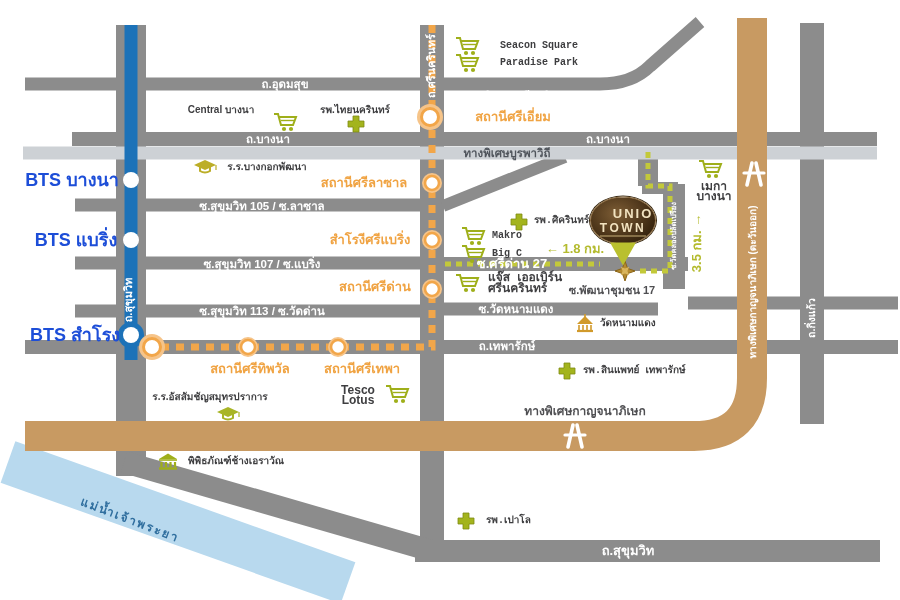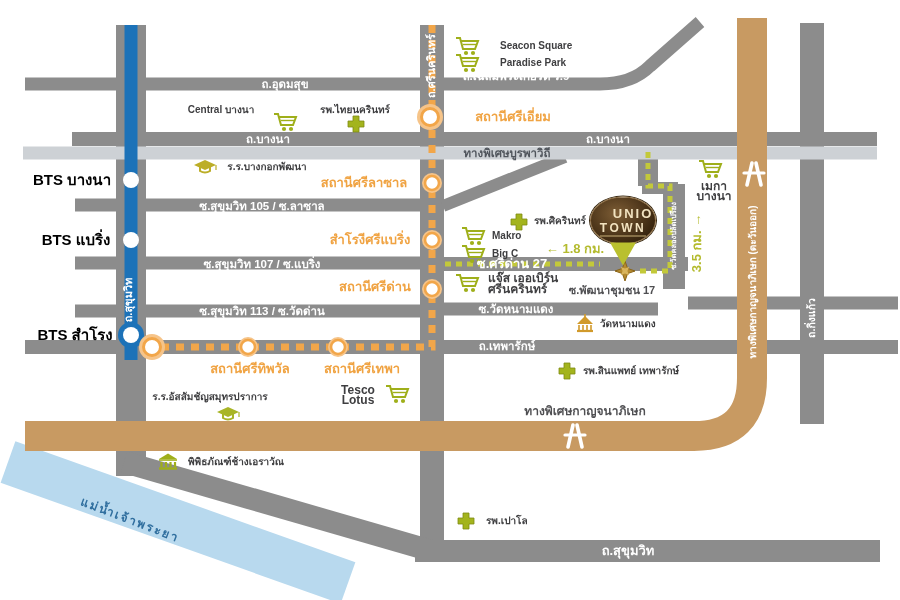--- a/index.html
+++ b/index.html
@@ -1,28 +1,28 @@
 <!DOCTYPE html>
 <html><head>
 <meta charset="utf-8">
 <style>
   html,body{margin:0;padding:0;background:#ffffff;}
   #map{position:relative;width:900px;height:600px;background:#ffffff;overflow:hidden;
        font-family:"Liberation Sans","DejaVu Sans",sans-serif;}
   #roadnet{position:absolute;left:0;top:0;z-index:1;}
   .lbl{position:absolute;white-space:nowrap;font-weight:bold;z-index:3;
        transform:translate(-50%,-50%);line-height:1.05;}
-  .la{transform:translate(0,-50%);}
+  .la{transform:translate(0,-50%);font-family:Liberation Mono, monospace;}
   .vert{transform:translate(-50%,-50%) rotate(-90deg);}
   .rw{color:#ffffff;font-size:11.5px;}
   .rw2{color:#ffffff;font-size:13px;}
   .rd{color:#50555c;font-size:11.5px;}
   .dk{color:#4f4f52;font-size:12px;}
   .st{color:#f0a342;font-size:13px;}
-  .bts{color:#000000;font-size:15px;text-align:center;}
+  .bts{color:#1d4ed8;font-size:18px;text-align:center;}
   .poi{color:#3e3e40;font-size:10px;}
   .poi-s{color:#3e3e40;font-size:12px;}
   .dist{color:#b4bb2e;font-size:13px;}
   .river-lbl{color:#2f6e9e;font-size:12px;transform:translate(-50%,-50%) rotate(21deg);letter-spacing:2px;}
   .unio{position:absolute;z-index:4;transform:translate(-50%,-50%);text-align:center;}
   .unio-oval{width:64px;height:46px;border-radius:50%;
      background:radial-gradient(ellipse at 40% 35%, #7d5d35 0%, #4a3318 55%, #1f1203 100%);
      border:1px solid #8a6a40;display:flex;flex-direction:column;align-items:center;justify-content:center;
      color:#f2e3c0;box-shadow:0 0 0 1px #3a2a12;}
   .unio-l1{font-size:13px;font-weight:bold;letter-spacing:2px;margin-left:20px;}
@@ -145,21 +145,21 @@
   <use href="#icon-cross" transform="translate(519,222)" style="color:#a3b41d"></use>
   <use href="#icon-cross" transform="translate(567,371)" style="color:#a3b41d"></use>
   <use href="#icon-cross" transform="translate(466,521)" style="color:#a3b41d"></use>
   <use href="#icon-cap" transform="translate(205,166)" style="color:#bcae28"></use>
   <use href="#icon-cap" transform="translate(228,413)" style="color:#a8b526"></use>
   <use href="#icon-temple" transform="translate(585,324)"></use>
   <use href="#icon-museum" transform="translate(168,462)"></use>
 </svg>
 
 <div class="lbl rw" style="left:285px;top:84px">ถ.อุดมสุข</div>
-<div class="lbl rw" style="left:516px;top:76px">ถ.เฉลิมพระเกียรติ ร.9</div>
+<div class="lbl rw" style="left:516px;top:96px">ถ.เฉลิมพระเกียรติ ร.9</div>
 <div class="lbl rw" style="left:268px;top:139px">ถ.บางนา</div>
 <div class="lbl rw" style="left:608px;top:139px">ถ.บางนา</div>
 <div class="lbl rd" style="left:507px;top:153px">ทางพิเศษบูรพาวิถี</div>
 <div class="lbl rw" style="left:262px;top:206px">ซ.สุขุมวิท 105 / ซ.ลาซาล</div>
 <div class="lbl rw" style="left:262px;top:264px">ซ.สุขุมวิท 107 / ซ.แบริ่ง</div>
 <div class="lbl rw" style="left:262px;top:311px">ซ.สุขุมวิท 113 / ซ.วัดด่าน</div>
 <div class="lbl rw2" style="left:512px;top:264px">ซ.ศรีด่าน 27</div>
 <div class="lbl rw" style="left:516px;top:309px">ซ.วัดหนามแดง</div>
 <div class="lbl rw" style="left:507px;top:346px">ถ.เทพารักษ์</div>
 <div class="lbl rw2" style="left:628px;top:551px">ถ.สุขุมวิท</div>

